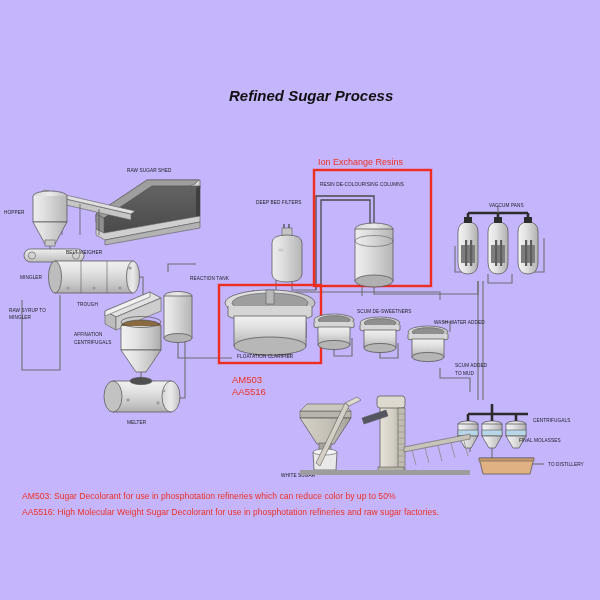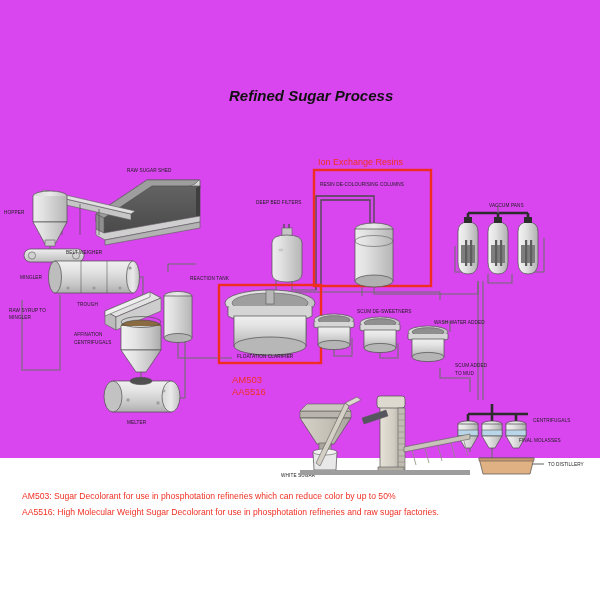--- a/index.html
+++ b/index.html
@@ -12,22 +12,22 @@
     width: 600px;
     height: 600px;
     overflow: hidden;
     font-family: "Liberation Sans", sans-serif;
     color: #1a1a1a;
     position: relative;
   }
   #stage {
     position: relative;
     width: 600px;
-    height: 458px;
-    background: #d946ef;
+    height: 600px;
+    background: #c4b5fd;
   }
   svg#diagram {
     position: absolute;
     left: 0;
     top: 0;
     width: 600px;
     height: 600px;
     display: block;
   }
   .ttl {

